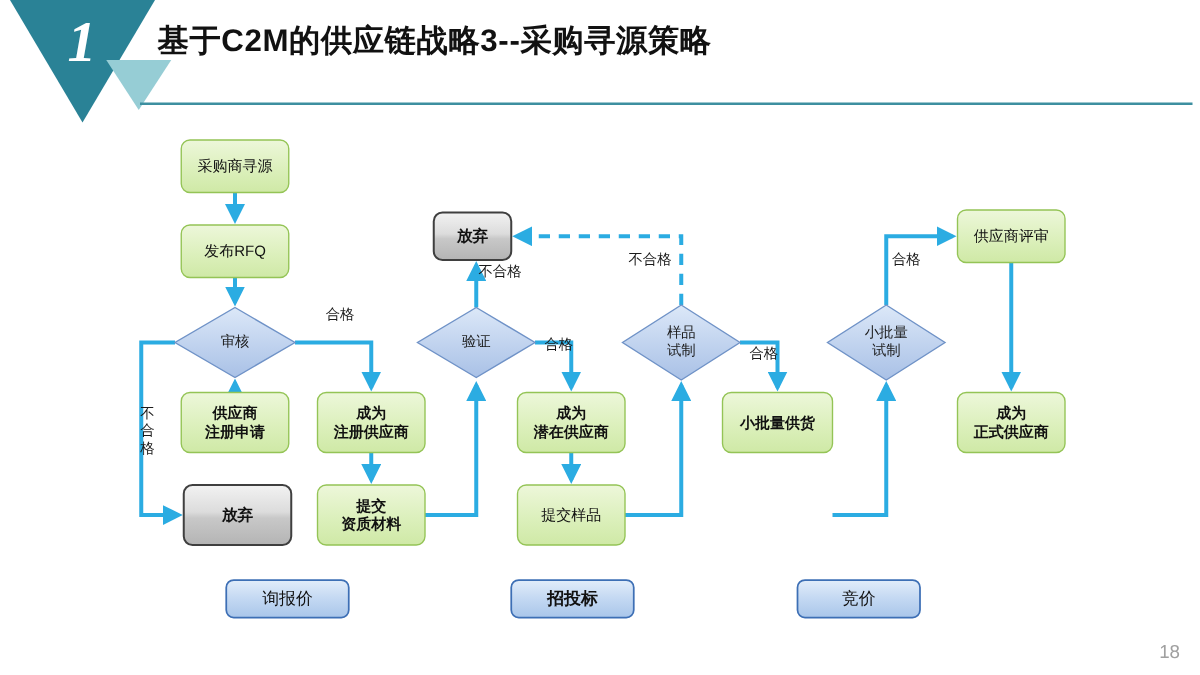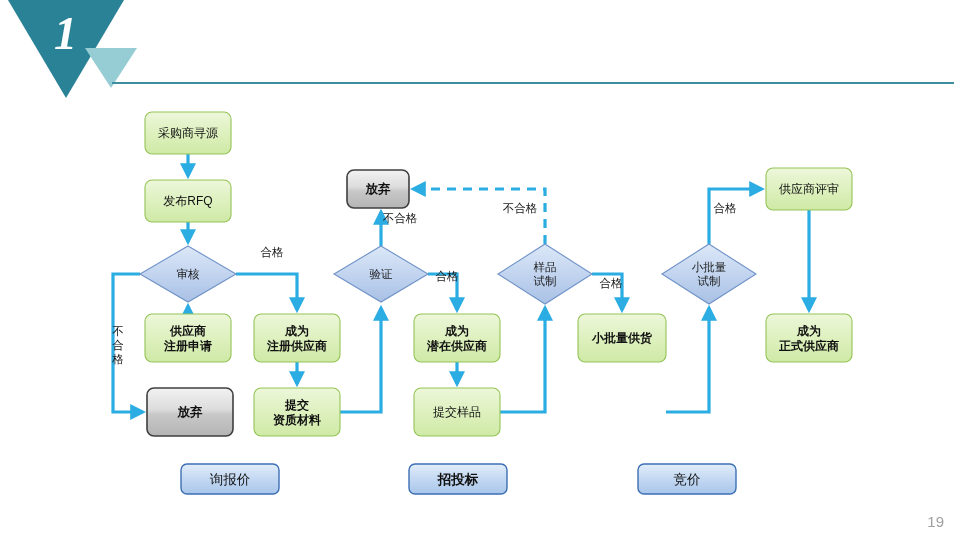--- a/index.html
+++ b/index.html
@@ -83,20 +83,21 @@
 </style>
 </head>
 <body>
 
 <div id="slide">
 
   <div id="header">
     <div id="tri-big"></div>
     <div id="tri-small"></div>
     <div id="slide-number-badge">1</div>
+    <div id="title">基于C2M的供应链战略3--采购寻源策略</div>
     <div id="title-rule"></div>
   </div>
 
   <svg id="flow" viewBox="0 0 960 400" width="960" height="400">
     <defs>
       <linearGradient id="gradProcess" x1="0" y1="0" x2="0" y2="1">
         <stop offset="0%" stop-color="#edf7da"></stop>
         <stop offset="55%" stop-color="#dcf0bc"></stop>
         <stop offset="100%" stop-color="#cfe9a6"></stop>
       </linearGradient>
@@ -268,14 +269,14 @@
           <rect x="409" y="368" width="98" height="30" rx="6" ry="6" fill="url(#gradLegend)" stroke="#3d6fb5" stroke-width="1.4"></rect>
           <text x="458" y="383" text-anchor="middle" dominant-baseline="central" font-size="13.5" font-weight="bold" fill="#111111">招投标</text>
         </g>
         <g>
           <rect x="638" y="368" width="98" height="30" rx="6" ry="6" fill="url(#gradLegend)" stroke="#3d6fb5" stroke-width="1.4"></rect>
           <text x="687" y="383" text-anchor="middle" dominant-baseline="central" font-size="13.5" font-weight="normal" fill="#111111">竞价</text>
         </g>
       </g>
   </svg>
 
-  <div id="page-num">19</div>
+  <div id="page-num">18</div>
 </div>
 
 </body></html>

